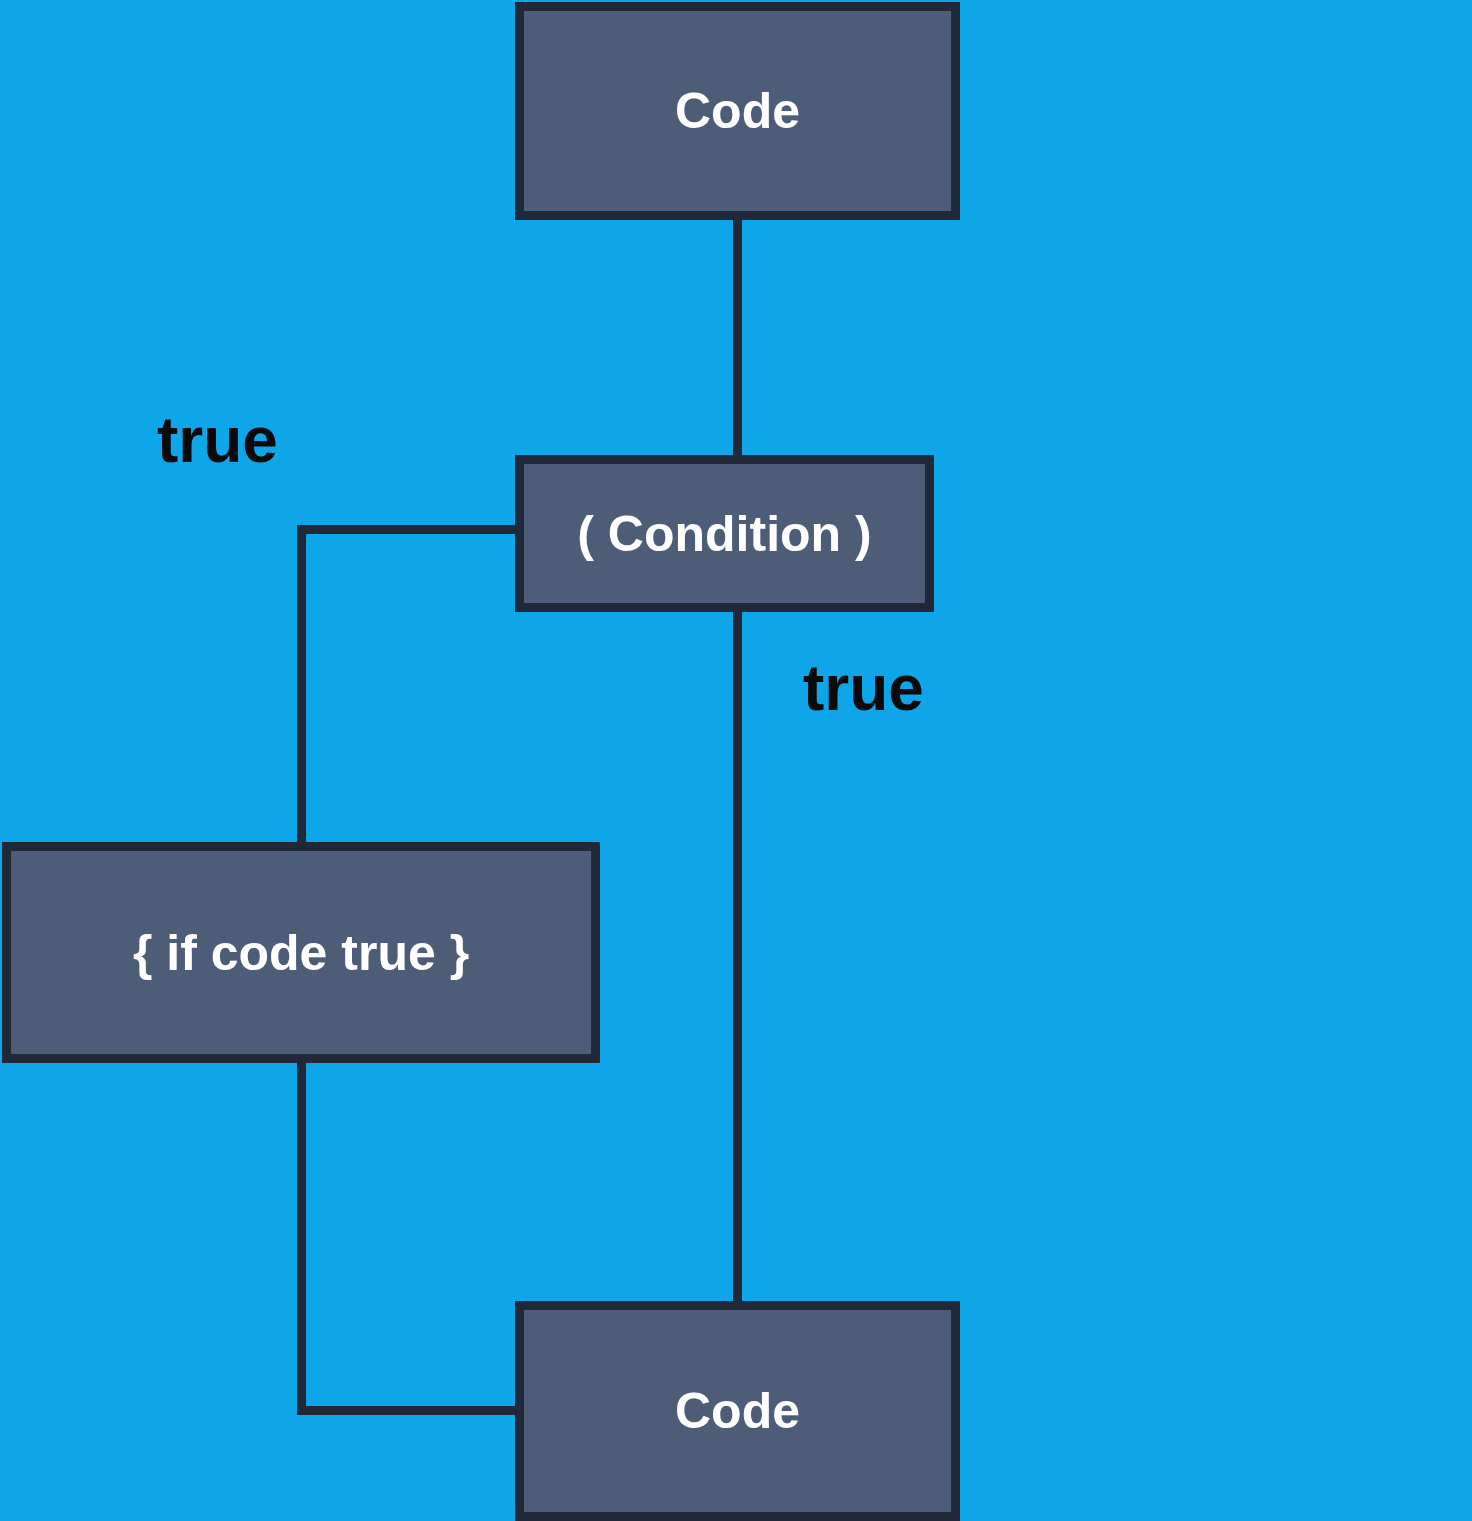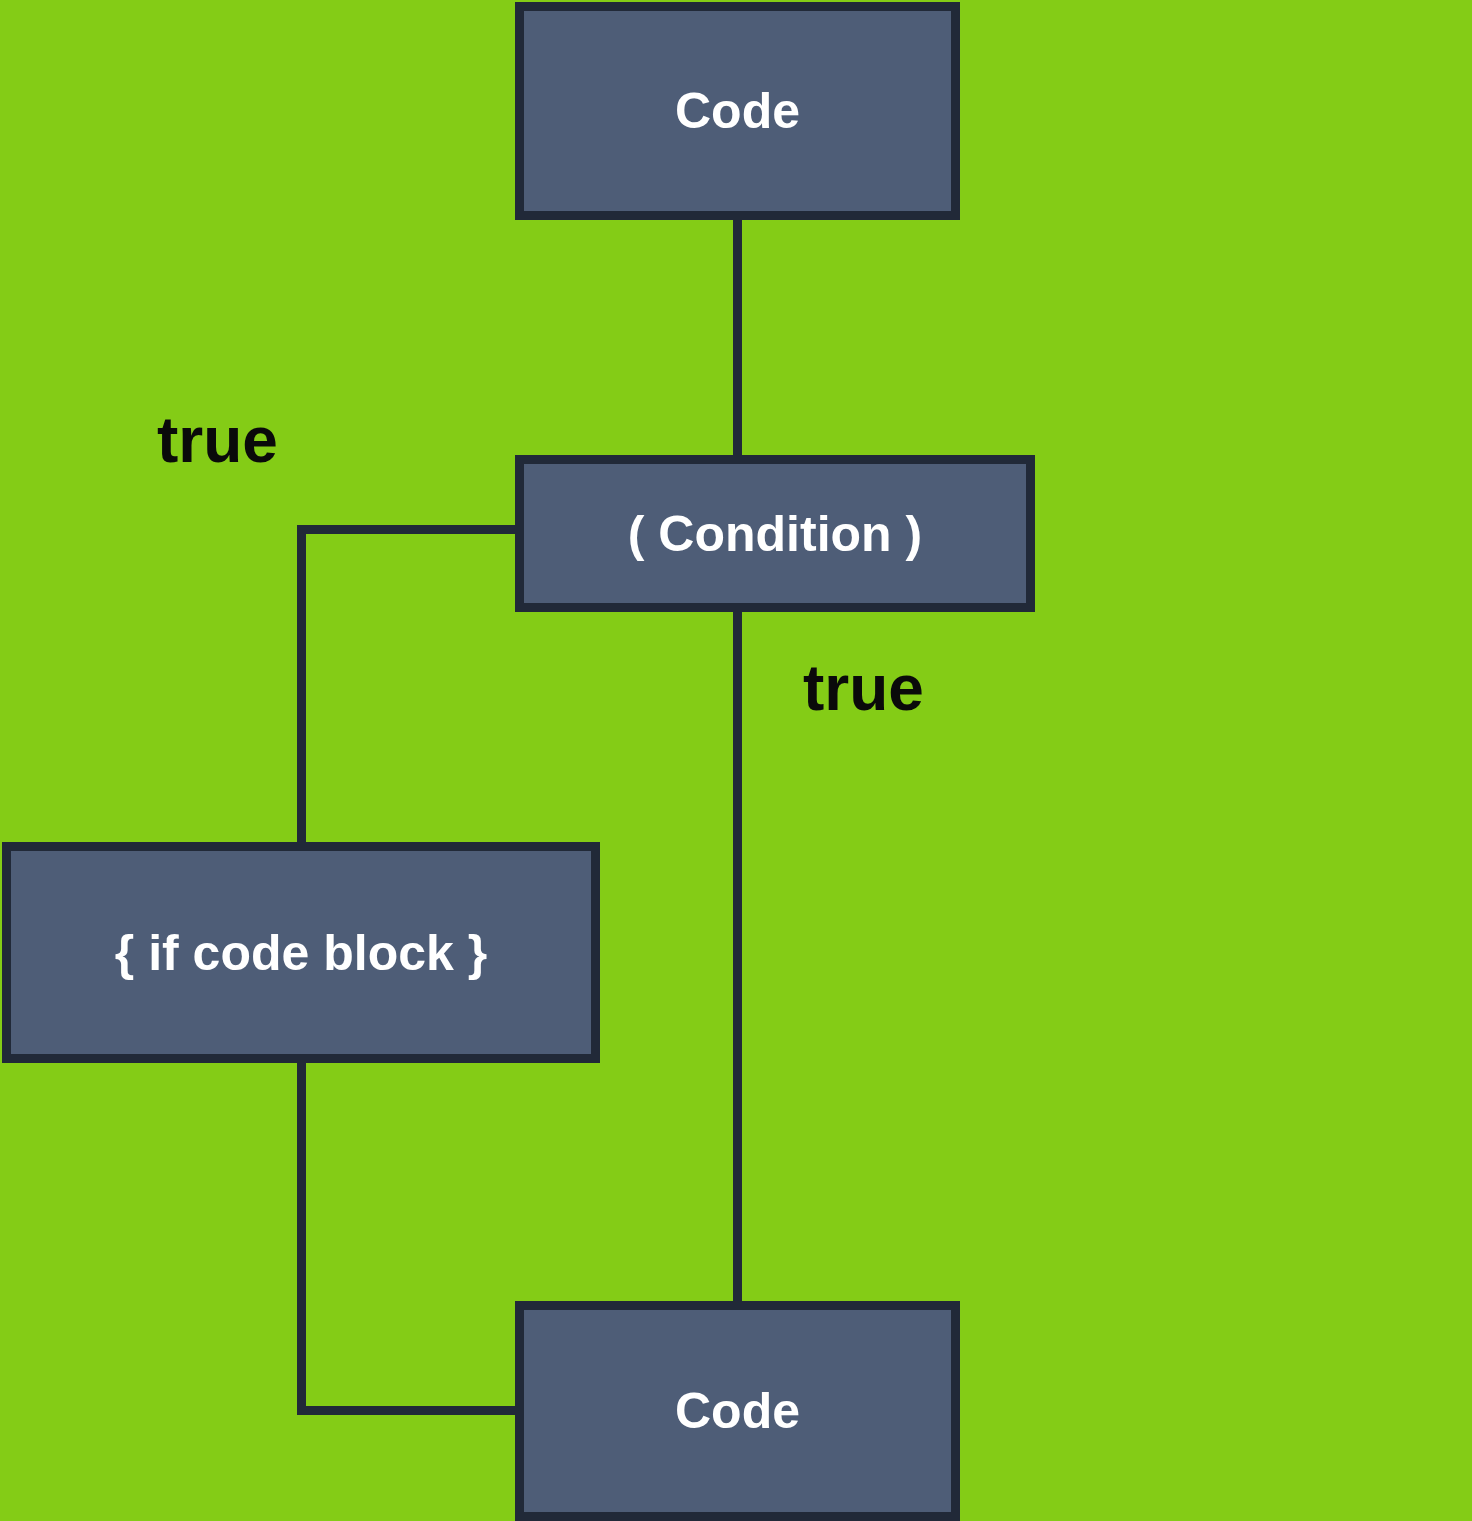--- a/index.html
+++ b/index.html
@@ -3,21 +3,21 @@
 <meta charset="utf-8">
 <style>
   html, body {
     margin: 0;
     padding: 0;
   }
   .canvas {
     position: relative;
     width: 1472px;
     height: 1521px;
-    background: #84cc16;
+    background: #0ea5e9;
     overflow: hidden;
     font-family: "Liberation Sans", sans-serif;
   }
   .edge {
     position: absolute;
     background: #212938;
   }
   .node {
     position: absolute;
     background: #4e5d77;
@@ -44,21 +44,21 @@
 
   
   .edge-top-vertical      { left: 733px; top: 205px;  width: 9px;  height: 260px; }
   .edge-false-vertical    { left: 733px; top: 600px;  width: 9px;  height: 710px; }
   .edge-true-h-top        { left: 297px; top: 525px;  width: 227px; height: 9px; }
   .edge-true-vertical     { left: 297px; top: 525px;  width: 9px;  height: 890px; }
   .edge-true-h-bottom     { left: 297px; top: 1406px; width: 227px; height: 9px; }
 
   
   .node-code-top    { left: 515px; top: 2px;    width: 445px; height: 218px; }
-  .node-condition   { left: 515px; top: 455px;  width: 520px; height: 157px; }
+  .node-condition   { left: 515px; top: 455px;  width: 419px; height: 157px; }
   .node-if-block    { left: 2px;   top: 842px;  width: 598px; height: 221px; }
   .node-code-bottom { left: 515px; top: 1301px; width: 445px; height: 220px; }
 
   
   .edge-label-true  { left: 157px; top: 408px; }
   .edge-label-false { left: 803px; top: 656px; }
 </style>
 </head>
 <body>
 
@@ -72,21 +72,21 @@
 
   <div class="node node-code-top">
     <span class="node-label">Code</span>
   </div>
 
   <div class="node node-condition">
     <span class="node-label">( Condition )</span>
   </div>
 
   <div class="node node-if-block">
-    <span class="node-label">{ if code block }</span>
+    <span class="node-label">{ if code true }</span>
   </div>
 
   <div class="node node-code-bottom">
     <span class="node-label">Code</span>
   </div>
 
   <div class="edge-label edge-label-true">true</div>
   <div class="edge-label edge-label-false">true</div>
 
 </div>

